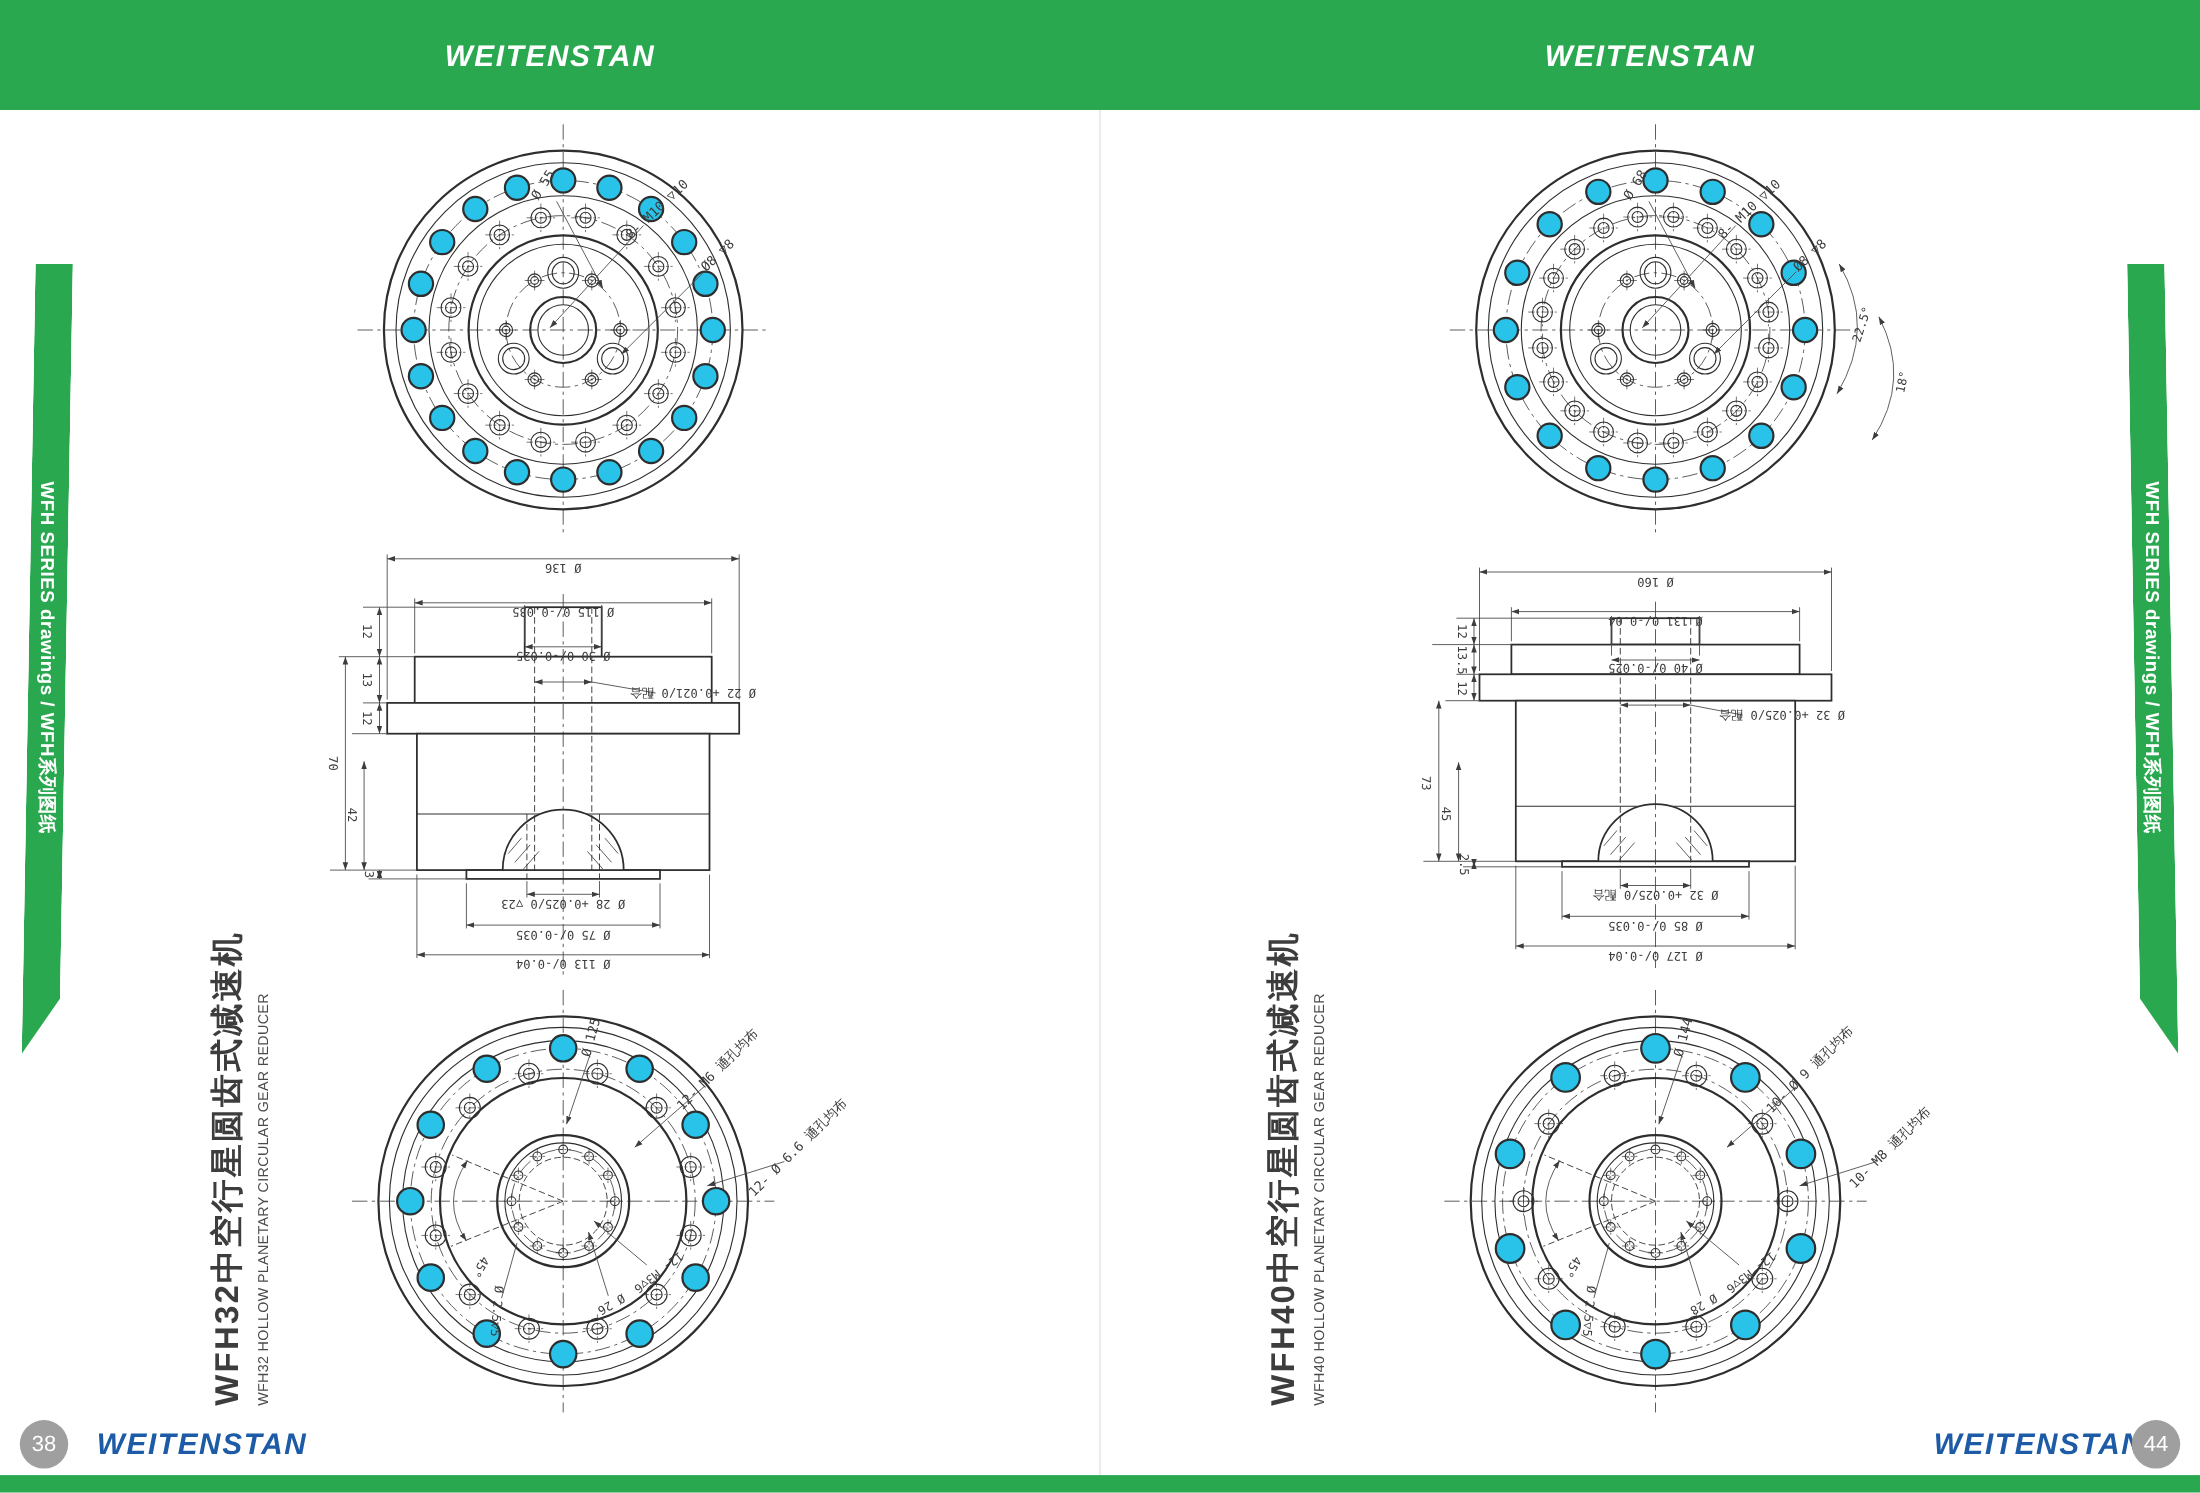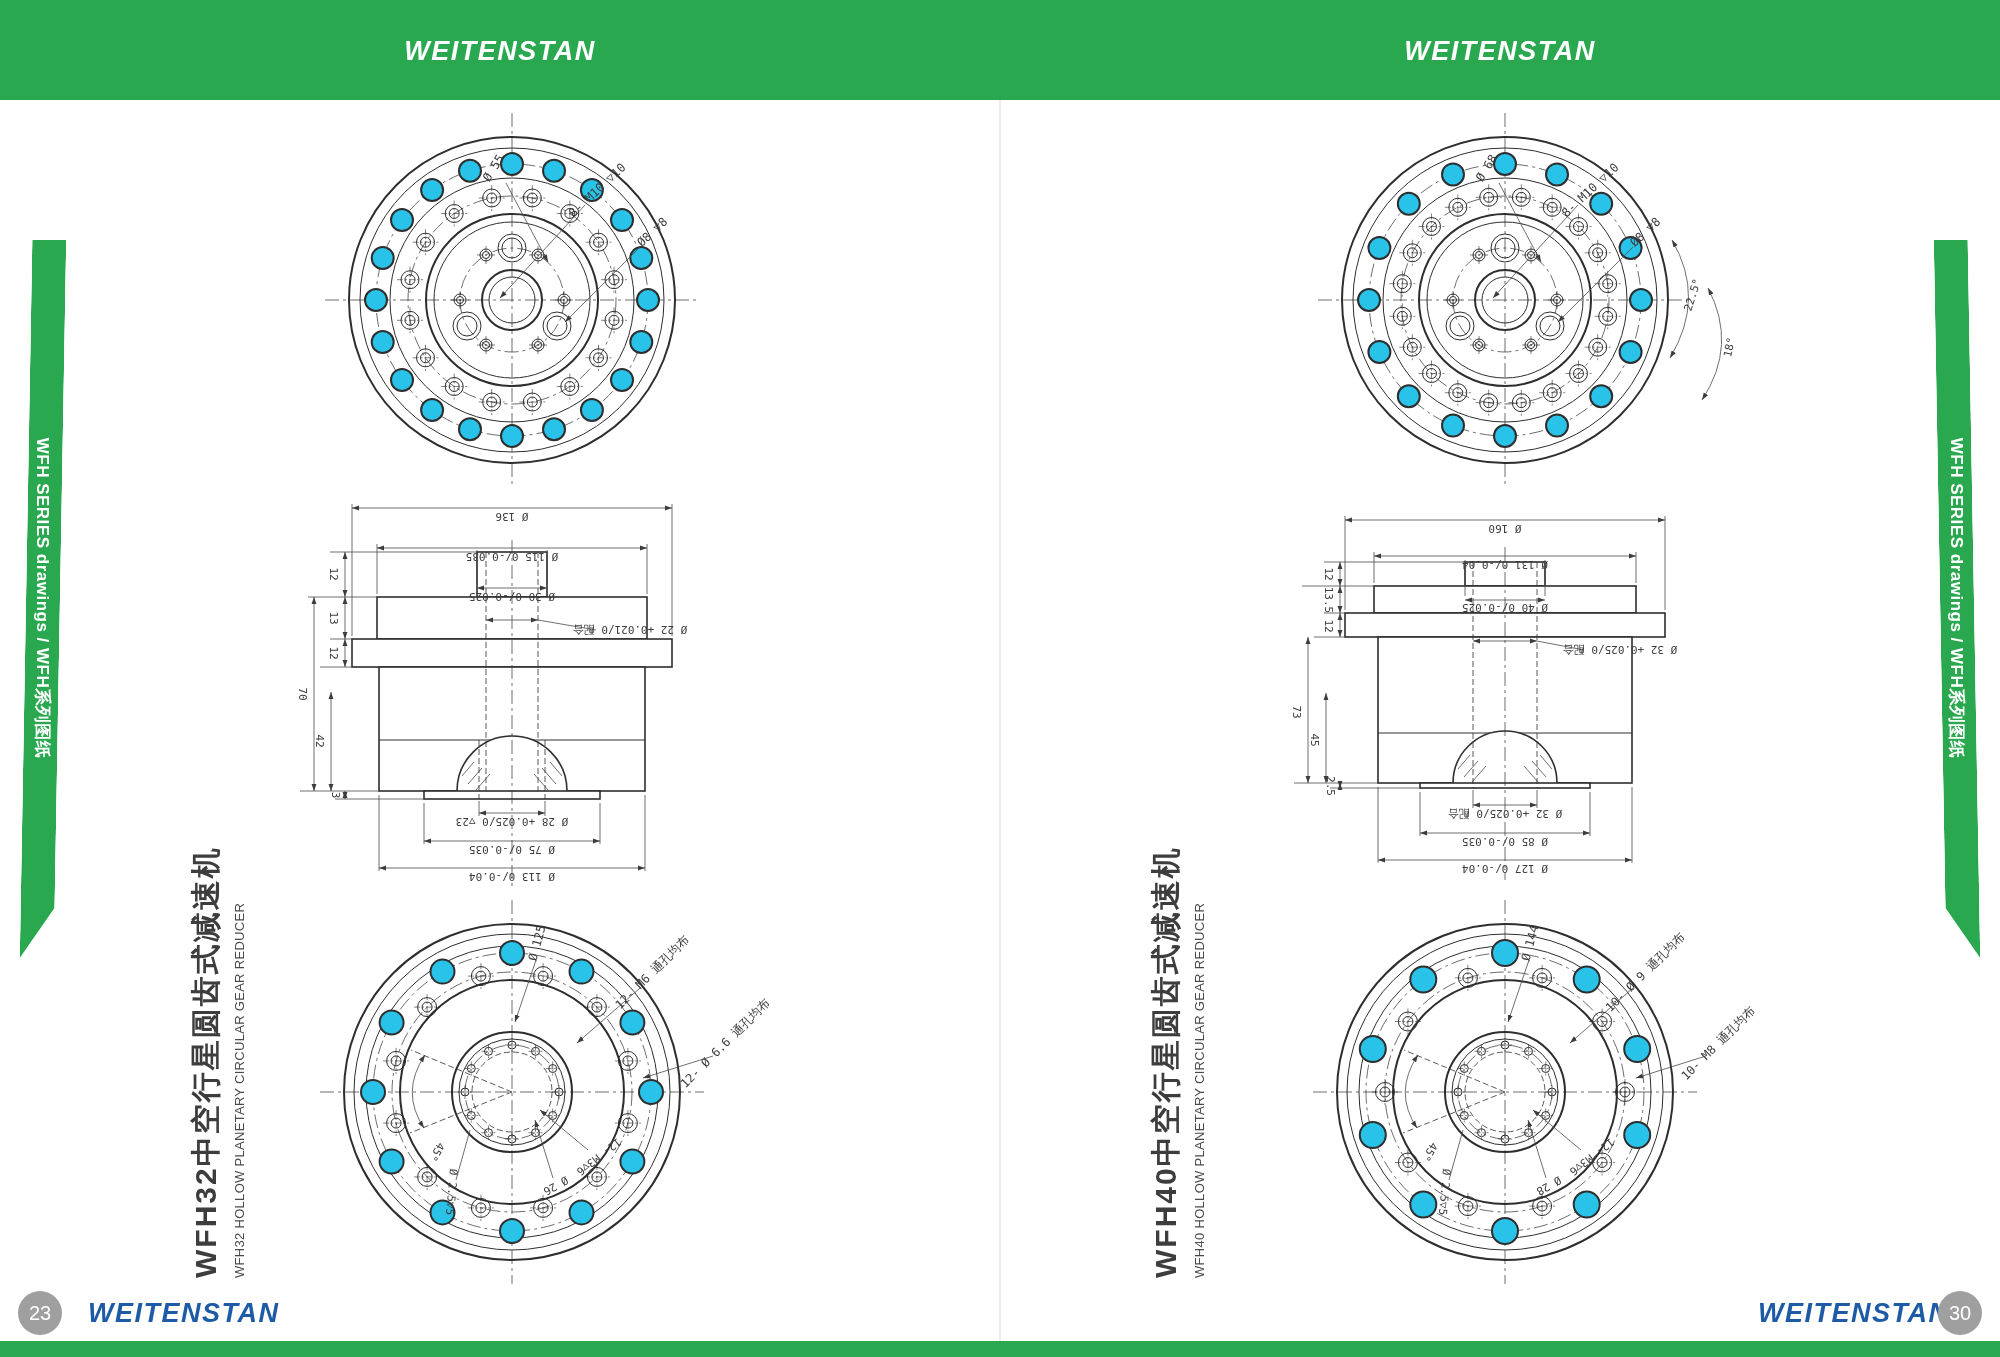--- a/index.html
+++ b/index.html
@@ -768,17 +768,17 @@
     <text class="dtx" transform="rotate(142 1592 1157)" x="1592" y="1161">12- M3▽6</text>
     <line class="dim" x1="1529" y1="960" x2="1508" y2="1022" marker-end="url(#ahB)"></line>
     <text class="dtx big" transform="rotate(-75 1534 944)" x="1534" y="944">Ø 144</text>
     <line class="dim" x1="1633" y1="988" x2="1570" y2="1043" marker-end="url(#ahB)"></line>
     <text class="dtx big" transform="rotate(-45 1648 975)" x="1648" y="975">10- Ø 9 通孔均布</text>
     <line class="dim" x1="1706" y1="1056" x2="1636" y2="1078" marker-end="url(#ahB)"></line>
     <text class="dtx big" transform="rotate(-45 1721 1046)" x="1721" y="1046">10- M8 通孔均布</text>
   </g>
 </svg>
 
-<div class="badge l">23</div>
+<div class="badge l">38</div>
 <div class="flogo l">WEITENSTAN</div>
 <div class="flogo r">WEITENSTAN</div>
-<div class="badge r">30</div>
+<div class="badge r">44</div>
 <div class="band-bottom"></div>
 
 </body></html>

